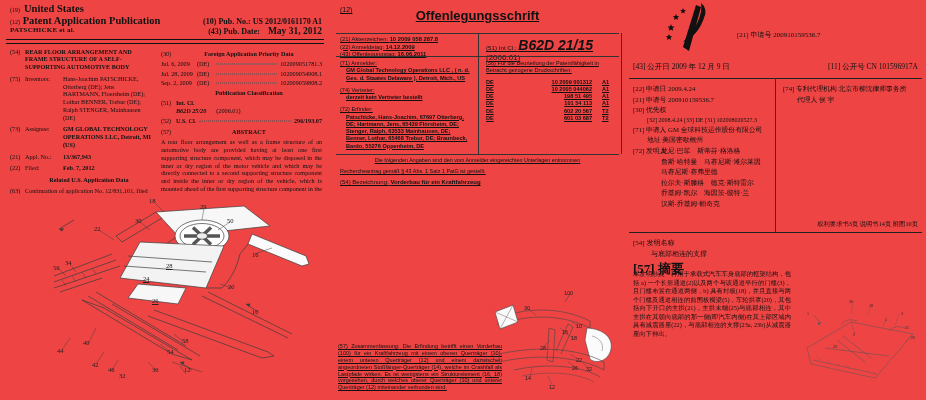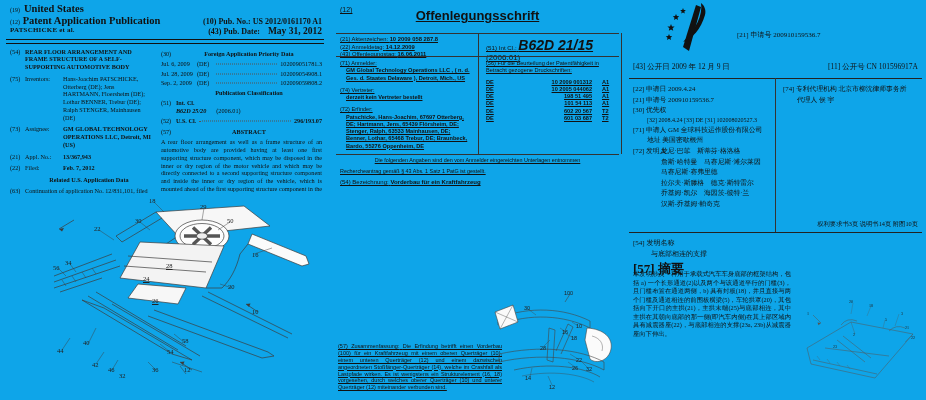--- a/index.html
+++ b/index.html
@@ -1,16 +1,16 @@
 <!DOCTYPE html>
 <html><head>
 <meta charset="utf-8">
 <style>
   html,body{margin:0;padding:0;background:#fff;}
-  .canvas{position:relative;width:926px;height:400px;background:#0ea5e9;overflow:hidden;color:#111;}
+  .canvas{position:relative;width:926px;height:400px;background:#ef4444;overflow:hidden;color:#111;}
   .page{position:absolute;top:0;height:400px;overflow:hidden;}
   
   .page.us{left:0;width:330px;font-family:"Liberation Serif",serif;}
   .us-head{padding:3px 8px 0 10px;}
   .us-h1{display:flex;align-items:baseline;gap:4px;}
   .us-h1 .sm{font-size:6px;}
   .us-h1 .big{font-size:10.5px;font-weight:bold;}
   .us-h2{display:flex;justify-content:space-between;align-items:baseline;margin-top:1px;}
   .us-h2 .l{font-size:10.5px;font-weight:bold;}
   .us-h2 .l .sm{font-size:6px;font-weight:normal;}

